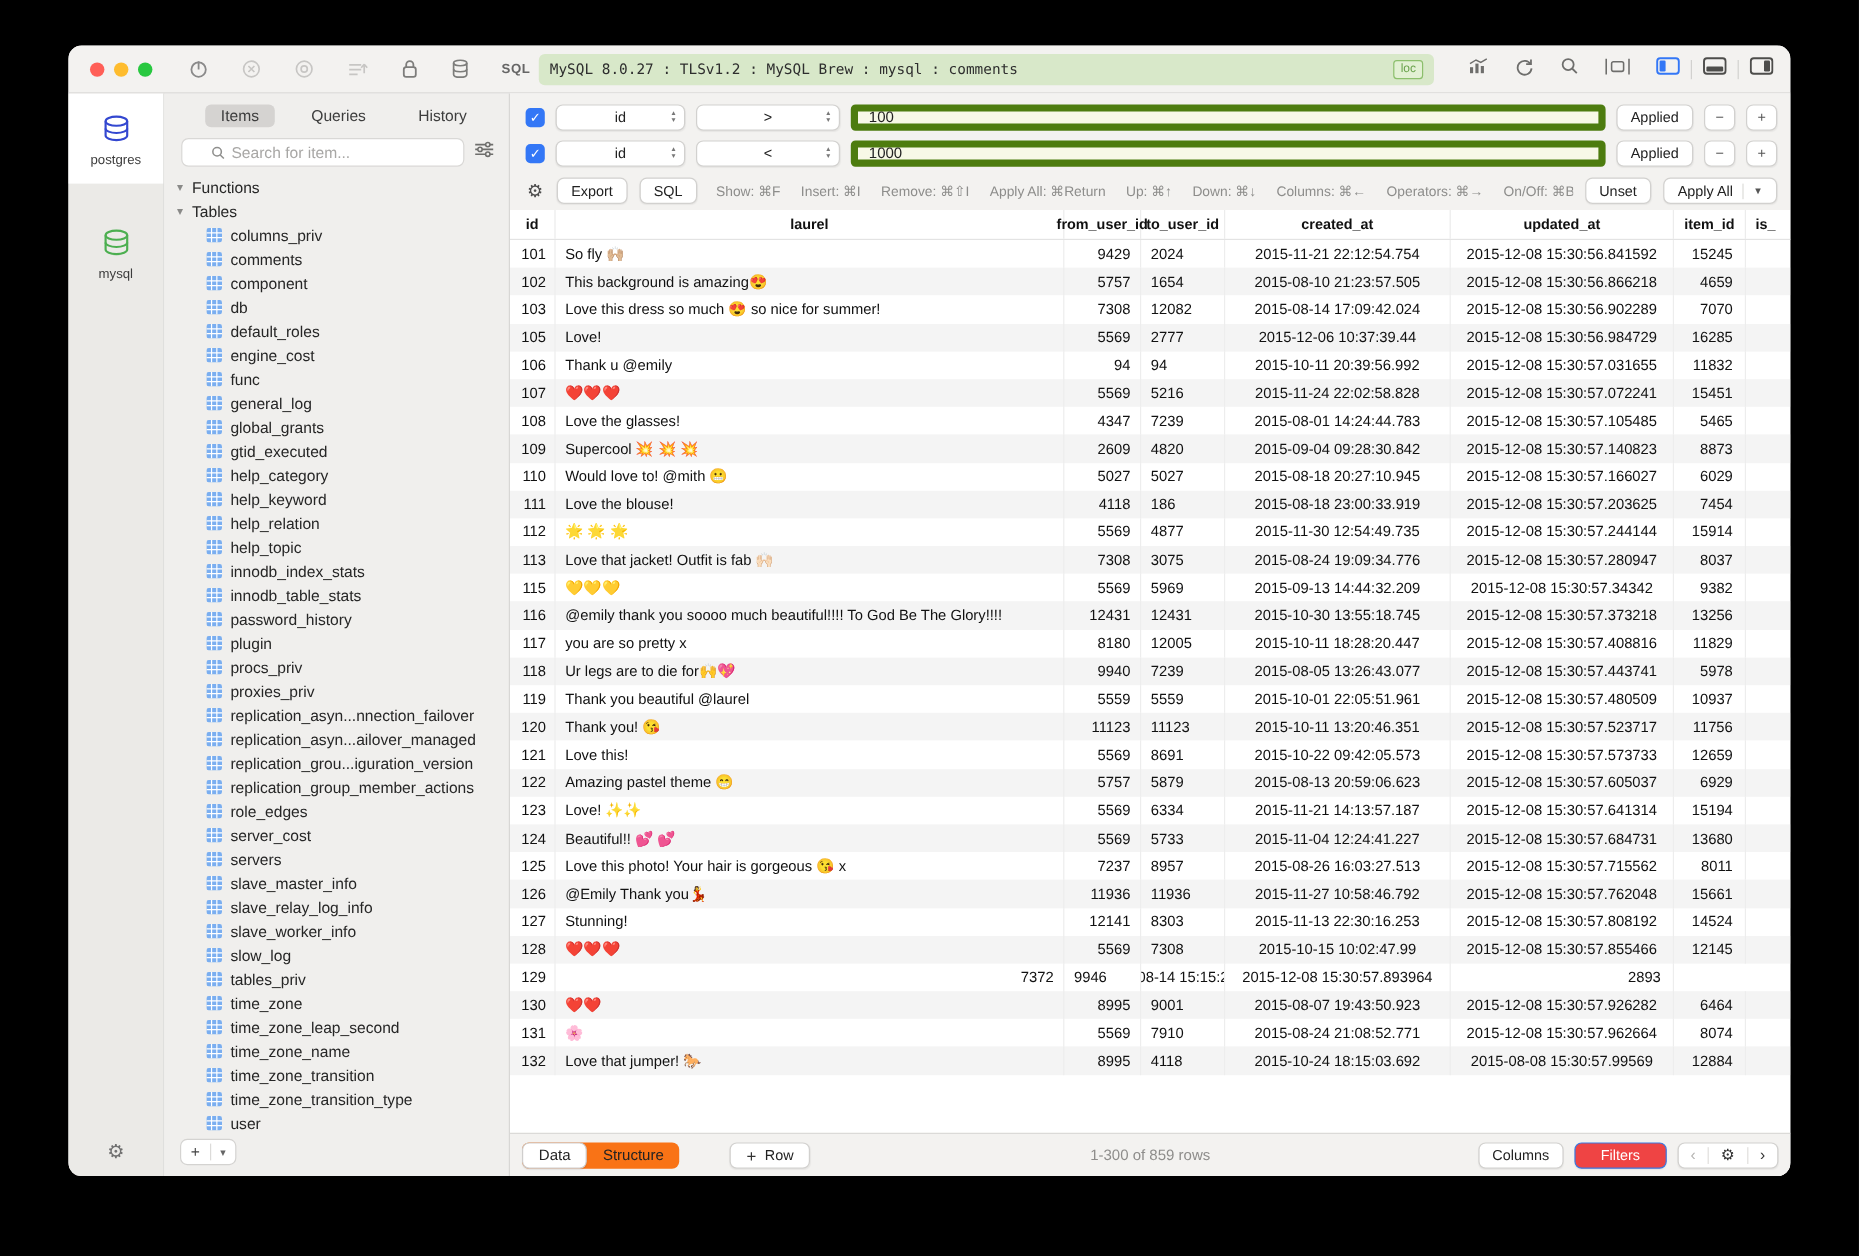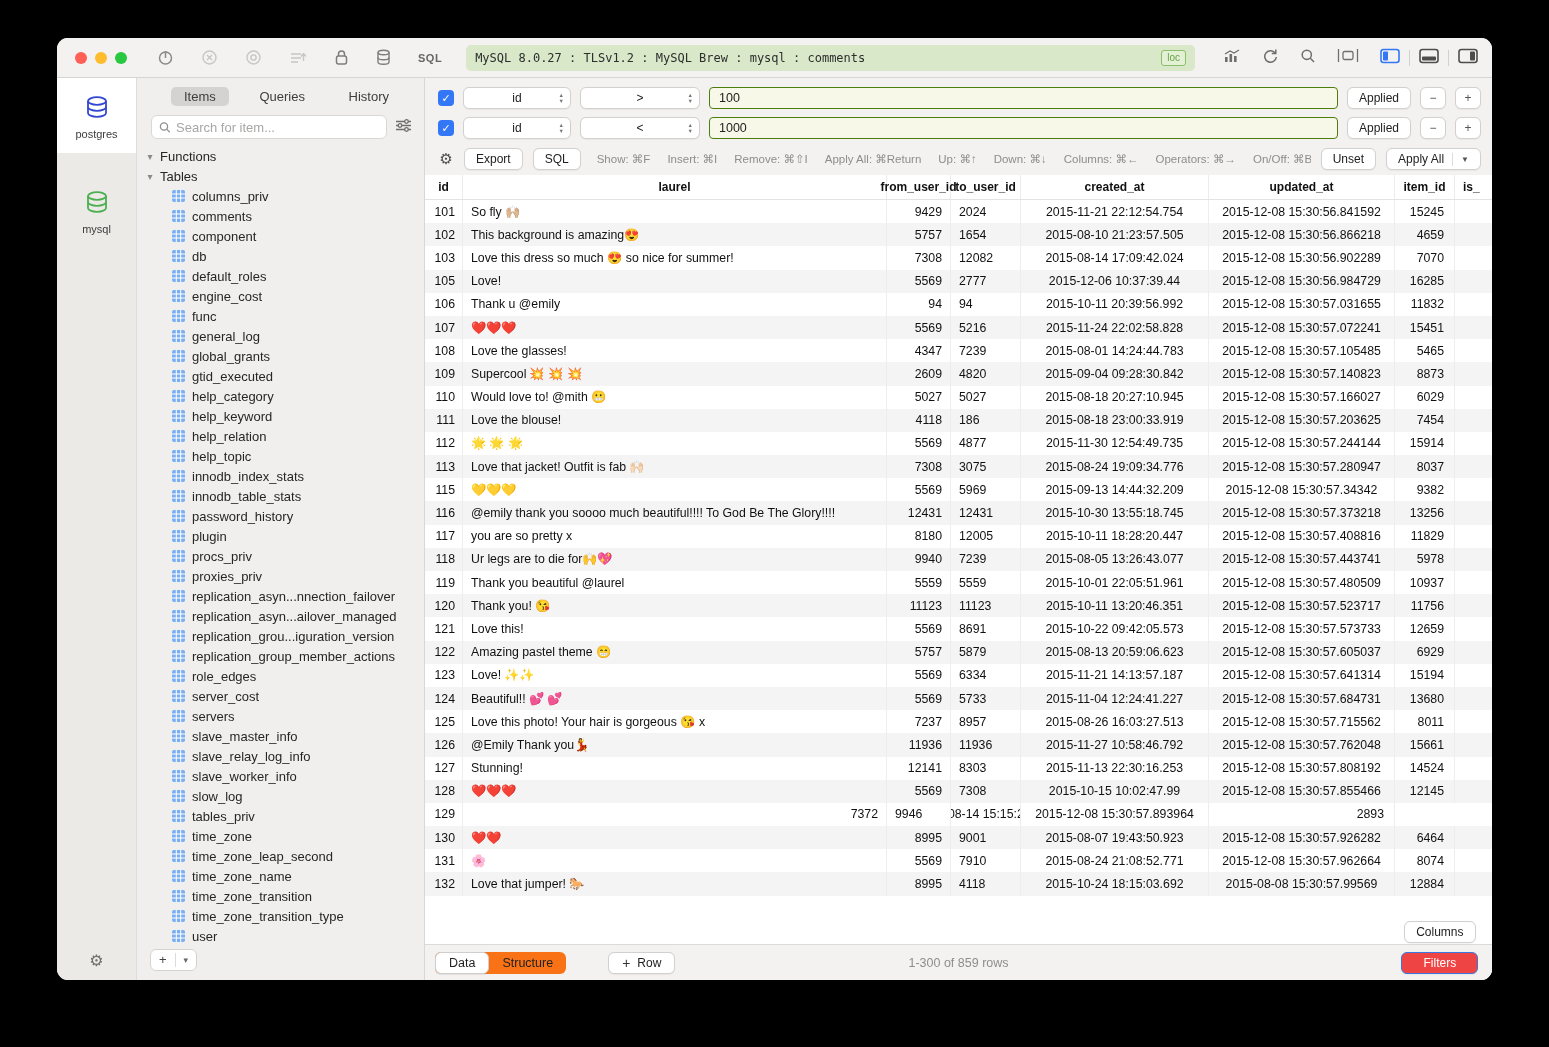--- a/index.html
+++ b/index.html
@@ -7,21 +7,21 @@
   .window { position:absolute; left:57px; top:38px; width:1435px; height:942px; background:#fff; border-radius:11px; overflow:hidden; display:flex; flex-direction:column; box-shadow:0 20px 60px rgba(0,0,0,.6); }
 
   
   .titlebar { height:40px; flex:0 0 40px; background:#f3f2f0; border-bottom:1px solid #d6d5d3; display:flex; align-items:center; padding:0 14px 0 18px; }
   .lights { display:flex; gap:8px; }
   .light { width:12px; height:12px; border-radius:50%; }
   .light.red{background:#ff5f57;} .light.yellow{background:#febc2e;} .light.green{background:#28c840;}
   .tb-icons { display:flex; align-items:center; gap:27px; margin-left:30px; }
   .tb-icons svg { display:block; }
   .sql-label { font-size:11px; font-weight:bold; color:#666; letter-spacing:.5px; }
-  .conn-pill { margin-left:24px; width:758px; height:26px; background:#d8e8c9; border-radius:5px; display:flex; align-items:center; padding:0 9px; }
+  .conn-pill { margin-left:7px; width:758px; height:26px; background:#d8e8c9; border-radius:5px; display:flex; align-items:center; padding:0 9px; }
   .conn-pill .conn-text { font-family:"DejaVu Sans Mono", monospace; font-size:12px; color:#2e2e2e; }
   .loc-badge { margin-left:auto; font-size:10px; color:#69a24b; border:1px solid #8cbf6c; background:#e2f0d3; border-radius:3px; padding:0 5px; line-height:14px; }
   .tb-right { display:flex; align-items:center; gap:21px; margin-left:28px; }
   .panel-group { display:flex; align-items:center; gap:9px; }
   .pg-div { width:1px; height:16px; background:#d2d1cf; }
 
   
   .win-body { flex:1; display:flex; min-height:0; }
 
   
@@ -31,21 +31,21 @@
   .conn-item .conn-name { font-size:11px; color:#3c3c3c; margin-top:7px; }
   .conn-item.mysql { margin-top:20px; }
   .strip-gear { position:absolute; bottom:10px; left:0; width:100%; text-align:center; color:#707070; font-size:16px; }
 
   
   .sidebar { width:288px; flex:0 0 288px; background:#f0efed; border-right:1px solid #d8d7d5; display:flex; flex-direction:column; position:relative; }
   .side-tabs { height:32px; flex:0 0 32px; display:flex; align-items:center; justify-content:space-between; padding:0 22px; margin-top:2px;margin-left:12px; }
   .side-tab { font-size:13px; color:#3d3d3d; padding:2px 13px; border-radius:5px; }
   .side-tab.active { background:#d5d3d1; }
   .search-row { display:flex; align-items:center; gap:8px; padding:3px 12px 7px 14px; }
-  .search-box { flex:1; height:24px; background:#fff; border:1px solid #d9d8d6; border-radius:6px; display:flex; align-items:center; padding:0 7px; gap:5px; }
+  .search-box { flex:1; height:24px; background:#fff; border:1px solid #d9d8d6; border-radius:6px; display:flex; align-items:center; padding:0 24px; gap:5px; }
   .search-box input { border:none; outline:none; background:transparent; font-size:13px; color:#333; width:100%; font-family:"Liberation Sans",sans-serif; }
   .search-box input::placeholder { color:#a8a7a5; }
   .tree { flex:1; overflow:hidden; padding-left:8px; font-size:13px; color:#262626; }
   .tree-section { height:20px; display:flex; align-items:center; gap:5px; }
   .tree-caret { color:#8a8a88; font-size:10px; width:10px; text-align:center; }
   .titem { height:20px; display:flex; align-items:center; padding-left:27px; gap:7px; white-space:nowrap; }
   .titem svg { flex:0 0 13px; }
   .side-add { position:absolute; left:13px; bottom:9px; height:22px; background:#fff; border:1px solid #d4d3d1; border-radius:6px; display:flex; align-items:center; overflow:hidden; }
   .side-add .sa { padding:0 8px; font-size:13px; color:#444; line-height:20px; }
   .side-add .sa-div { width:1px; height:14px; background:#dcdbd9; }
@@ -54,21 +54,21 @@
   
   .main { flex:1; display:flex; flex-direction:column; min-width:0; background:#fff; }
 
   .filter-panel { background:#f3f2f0; padding-top:5px; flex:0 0 auto; }
   .f-row { height:30px; display:flex; align-items:center; padding:0 11px 0 13px; gap:9px; }
   .chk { width:16px; height:16px; border-radius:4px; background:#3377f6; color:#fff; font-size:11px; display:flex; align-items:center; justify-content:center; flex:0 0 16px; }
   .sel { height:22px; background:#fff; border:1px solid #d2d1cf; border-radius:6px; display:flex; align-items:center; justify-content:center; font-size:12px; color:#222; position:relative; box-shadow:0 .5px 1px rgba(0,0,0,.05); }
   .sel.col { width:108px; } .sel.op { width:120px; }
   .updown { position:absolute; right:6px; top:4px; display:flex; flex-direction:column; line-height:6px; }
   .updown span { font-size:5.5px; color:#777; }
-  .val-field { flex:1; height:22px; background:#f7f8e7; border:1px solid #4d7c0f; border-radius:4px; display:flex; align-items:center; padding:0 9px; font-size:12.5px; color:#222; }
+  .val-field { flex:1; height:22px; background:#f7f8e7; border:6px solid #4d7c0f; border-radius:4px; display:flex; align-items:center; padding:0 9px; font-size:12.5px; color:#222; }
   .pill-btn { height:22px; background:#fff; border:1px solid #d2d1cf; border-radius:6px; display:flex; align-items:center; justify-content:center; font-size:12px; color:#222; padding:0 11px; box-shadow:0 .5px 1px rgba(0,0,0,.05); }
   .pill-btn.sym { width:26px; padding:0; color:#555; }
   .f-actions { height:32px; display:flex; align-items:center; padding:0 11px 0 13px; gap:10px; }
   .gear { color:#4d4d4d; font-size:15px; width:16px; text-align:center; }
   .shortcuts { flex:1; display:flex; gap:17px; font-size:11.5px; color:#8d8d8b; white-space:nowrap; overflow:hidden; margin-left:6px; }
   .applyall { gap:8px; }
   .applyall .aa-div { width:1px; height:13px; background:#ddddda; }
   .applyall .aa-caret { font-size:8px; color:#555; }
 
   
@@ -89,21 +89,21 @@
   .c-item { justify-content:flex-end; padding-right:10px; }
 
   
   .bottombar { flex:0 0 36px; height:36px; background:#f3f2f0; border-top:1px solid #dbdad8; display:flex; align-items:center; padding:0 10px; position:relative; }
   .seg { background:#f97316; border-radius:6px; display:flex; align-items:center; height:22px; }
   .seg .seg-item { font-size:12.5px; color:#222; padding:0 13px; height:22px; display:flex; align-items:center; border-radius:6px; }
   .seg .seg-item.active { background:#fff; border:1px solid #cfcecd; box-shadow:0 .5px 1px rgba(0,0,0,.07); }
   .addrow { margin-left:42px; gap:7px; padding:0 13px; }
   .addrow .plus { font-size:14px; color:#333; }
   .rowcount { position:absolute; left:50%; transform:translateX(-50%); font-size:12.5px; color:#8e8d8b; }
-  .bb-right { margin-left:auto; display:flex; align-items:center; gap:9px;flex-direction:column; }
+  .bb-right { margin-left:auto; display:flex; align-items:center; gap:9px; }
   .filters-btn { background:#ef4444; border-color:#3a78e0; color:#fff; padding:0 21px; }
   .navgrp { gap:0; padding:0; overflow:hidden; }
   .navgrp .ng { padding:0 10px; font-size:13px; color:#333; display:flex; align-items:center; height:100%; }
   .navgrp .ng.dim { color:#b5b4b2; }
   .navgrp .ng-div { width:1px; height:14px; background:#e0dfdd; }
 </style>
 </head>
 <body>
 
 <div class="window">

